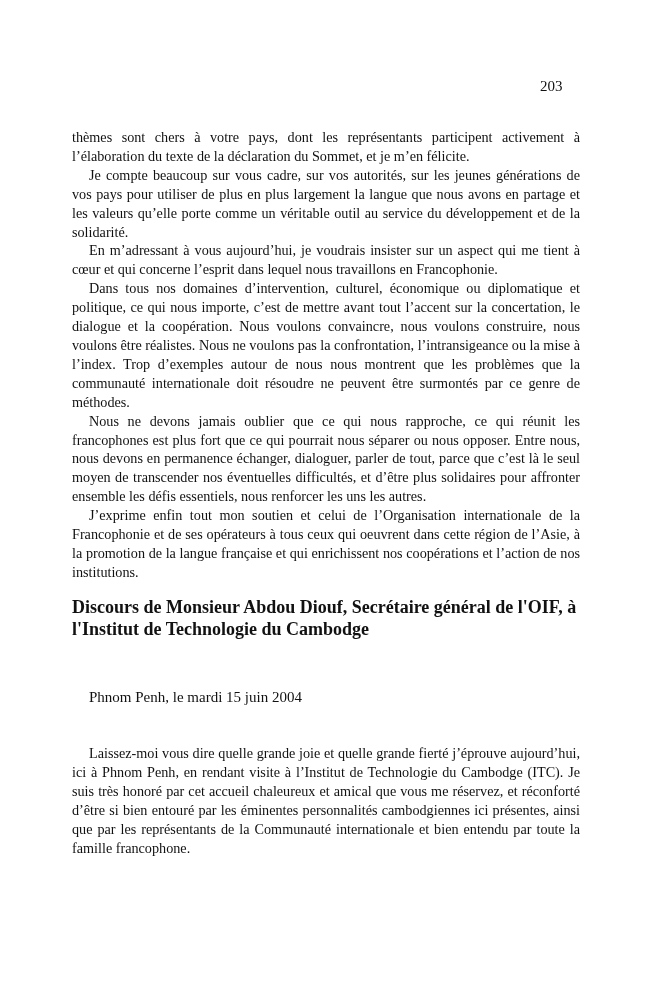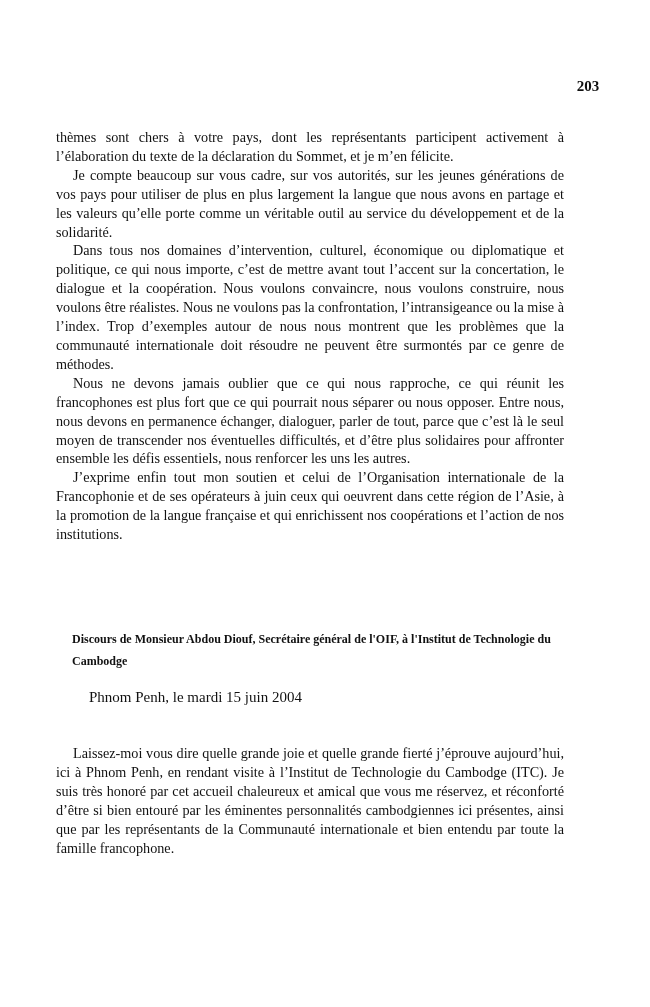--- a/index.html
+++ b/index.html
@@ -1,39 +1,40 @@
 <!DOCTYPE html>
 <html><head>
 <meta charset="utf-8">
 <style>
   html, body { margin: 0; padding: 0; background: #ffffff; }
   body { width: 650px; height: 1007px; position: relative; overflow: hidden;
          font-family: "Liberation Serif", "DejaVu Serif", serif; color: #111; }
-  .page-number { position: absolute; top: 78px; left: 568px; width: 40px; text-align: center;
-         font-size: 15px; font-weight: bold; }
-  .column { position: absolute; left: 56px; width: 508px; }
+  .page-number { position: absolute; top: 78px; left: 540px; width: 40px; text-align: left;
+         font-size: 15px; }
+  .column { position: absolute; left: 72px; width: 508px; }
   .block1 { top: 128px; }
   p { margin: 0; font-size: 14.2px; line-height: 18.9px; text-align: justify; text-indent: 17px; hyphens: manual; }
   p.noindent { text-indent: 0; }
-  .heading { position: absolute; left: 72px; width: 512px; top: 628px;
-         font-size: 12px; font-weight: bold; line-height: 22px; font-family: Liberation Serif, serif; }
+  .heading { position: absolute; left: 72px; width: 512px; top: 596px;
+         font-size: 18px; font-weight: bold; line-height: 22px; font-family: Liberation Serif, serif; }
   .dateline { position: absolute; left: 89px; top: 689px; font-size: 15px; }
   .block2 { top: 744px; }
 </style>
 </head>
 <body>
 
 <div class="page-number">203</div>
 
 <div class="column block1">
   <p class="noindent">thèmes sont chers à votre pays, dont les représentants participent activement à l’élaboration du texte de la déclaration du Sommet, et je m’en félicite.</p>
   <p>Je compte beaucoup sur vous cadre, sur vos autorités, sur les jeunes générations de vos pays pour utiliser de plus en plus largement la langue que nous avons en partage et les valeurs qu’elle porte comme un véritable outil au service du développement et de la solidarité.</p>
+  <p>En m’adressant à vous aujourd’hui, je voudrais insister sur un aspect qui me tient à cœur et qui concerne l’esprit dans lequel nous travaillons en Francophonie.</p>
   <p>Dans tous nos domaines d’intervention, culturel, économique ou diplomatique et politique, ce qui nous importe, c’est de mettre avant tout l’accent sur la concertation, le dialogue et la coopération. Nous voulons convaincre, nous voulons construire, nous voulons être réalistes. Nous ne voulons pas la confrontation, l’intransigeance ou la mise à l’index. Trop d’exemples autour de nous nous montrent que les problèmes que la communauté internationale doit résoudre ne peuvent être surmontés par ce genre de méthodes.</p>
   <p>Nous ne devons jamais oublier que ce qui nous rapproche, ce qui réunit les francophones est plus fort que ce qui pourrait nous séparer ou nous opposer. Entre nous, nous devons en permanence échanger, dialoguer, parler de tout, parce que c’est là le seul moyen de transcender nos éventuelles difficultés, et d’être plus solidaires pour affronter ensemble les défis essentiels, nous renforcer les uns les autres.</p>
-  <p>J’exprime enfin tout mon soutien et celui de l’Organisation internationale de la Francophonie et de ses opérateurs à juin ceux qui oeuvrent dans cette région de l’Asie, à la promotion de la langue française et qui enrichissent nos coopérations et l’action de nos institutions.</p>
+  <p>J’exprime enfin tout mon soutien et celui de l’Organisation internationale de la Francophonie et de ses opérateurs à tous ceux qui oeuvrent dans cette région de l’Asie, à la promotion de la langue française et qui enrichissent nos coopérations et l’action de nos institutions.</p>
 </div>
 
 <div class="heading">Discours de Monsieur Abdou Diouf, Secrétaire général de l'OIF, à l'Institut de Technologie du Cambodge</div>
 
 <div class="dateline">Phnom Penh, le mardi 15 juin 2004</div>
 
 <div class="column block2">
   <p>Laissez-moi vous dire quelle grande joie et quelle grande fierté j’éprouve aujour­d’hui, ici à Phnom Penh, en rendant visite à l’Institut de Technologie du Cambodge (ITC). Je suis très honoré par cet accueil chaleureux et amical que vous me réservez, et réconforté d’être si bien entouré par les éminentes personnalités cambodgiennes ici présentes, ainsi que par les représentants de la Communauté internationale et bien entendu par toute la famille francophone.</p>
 </div>
 

